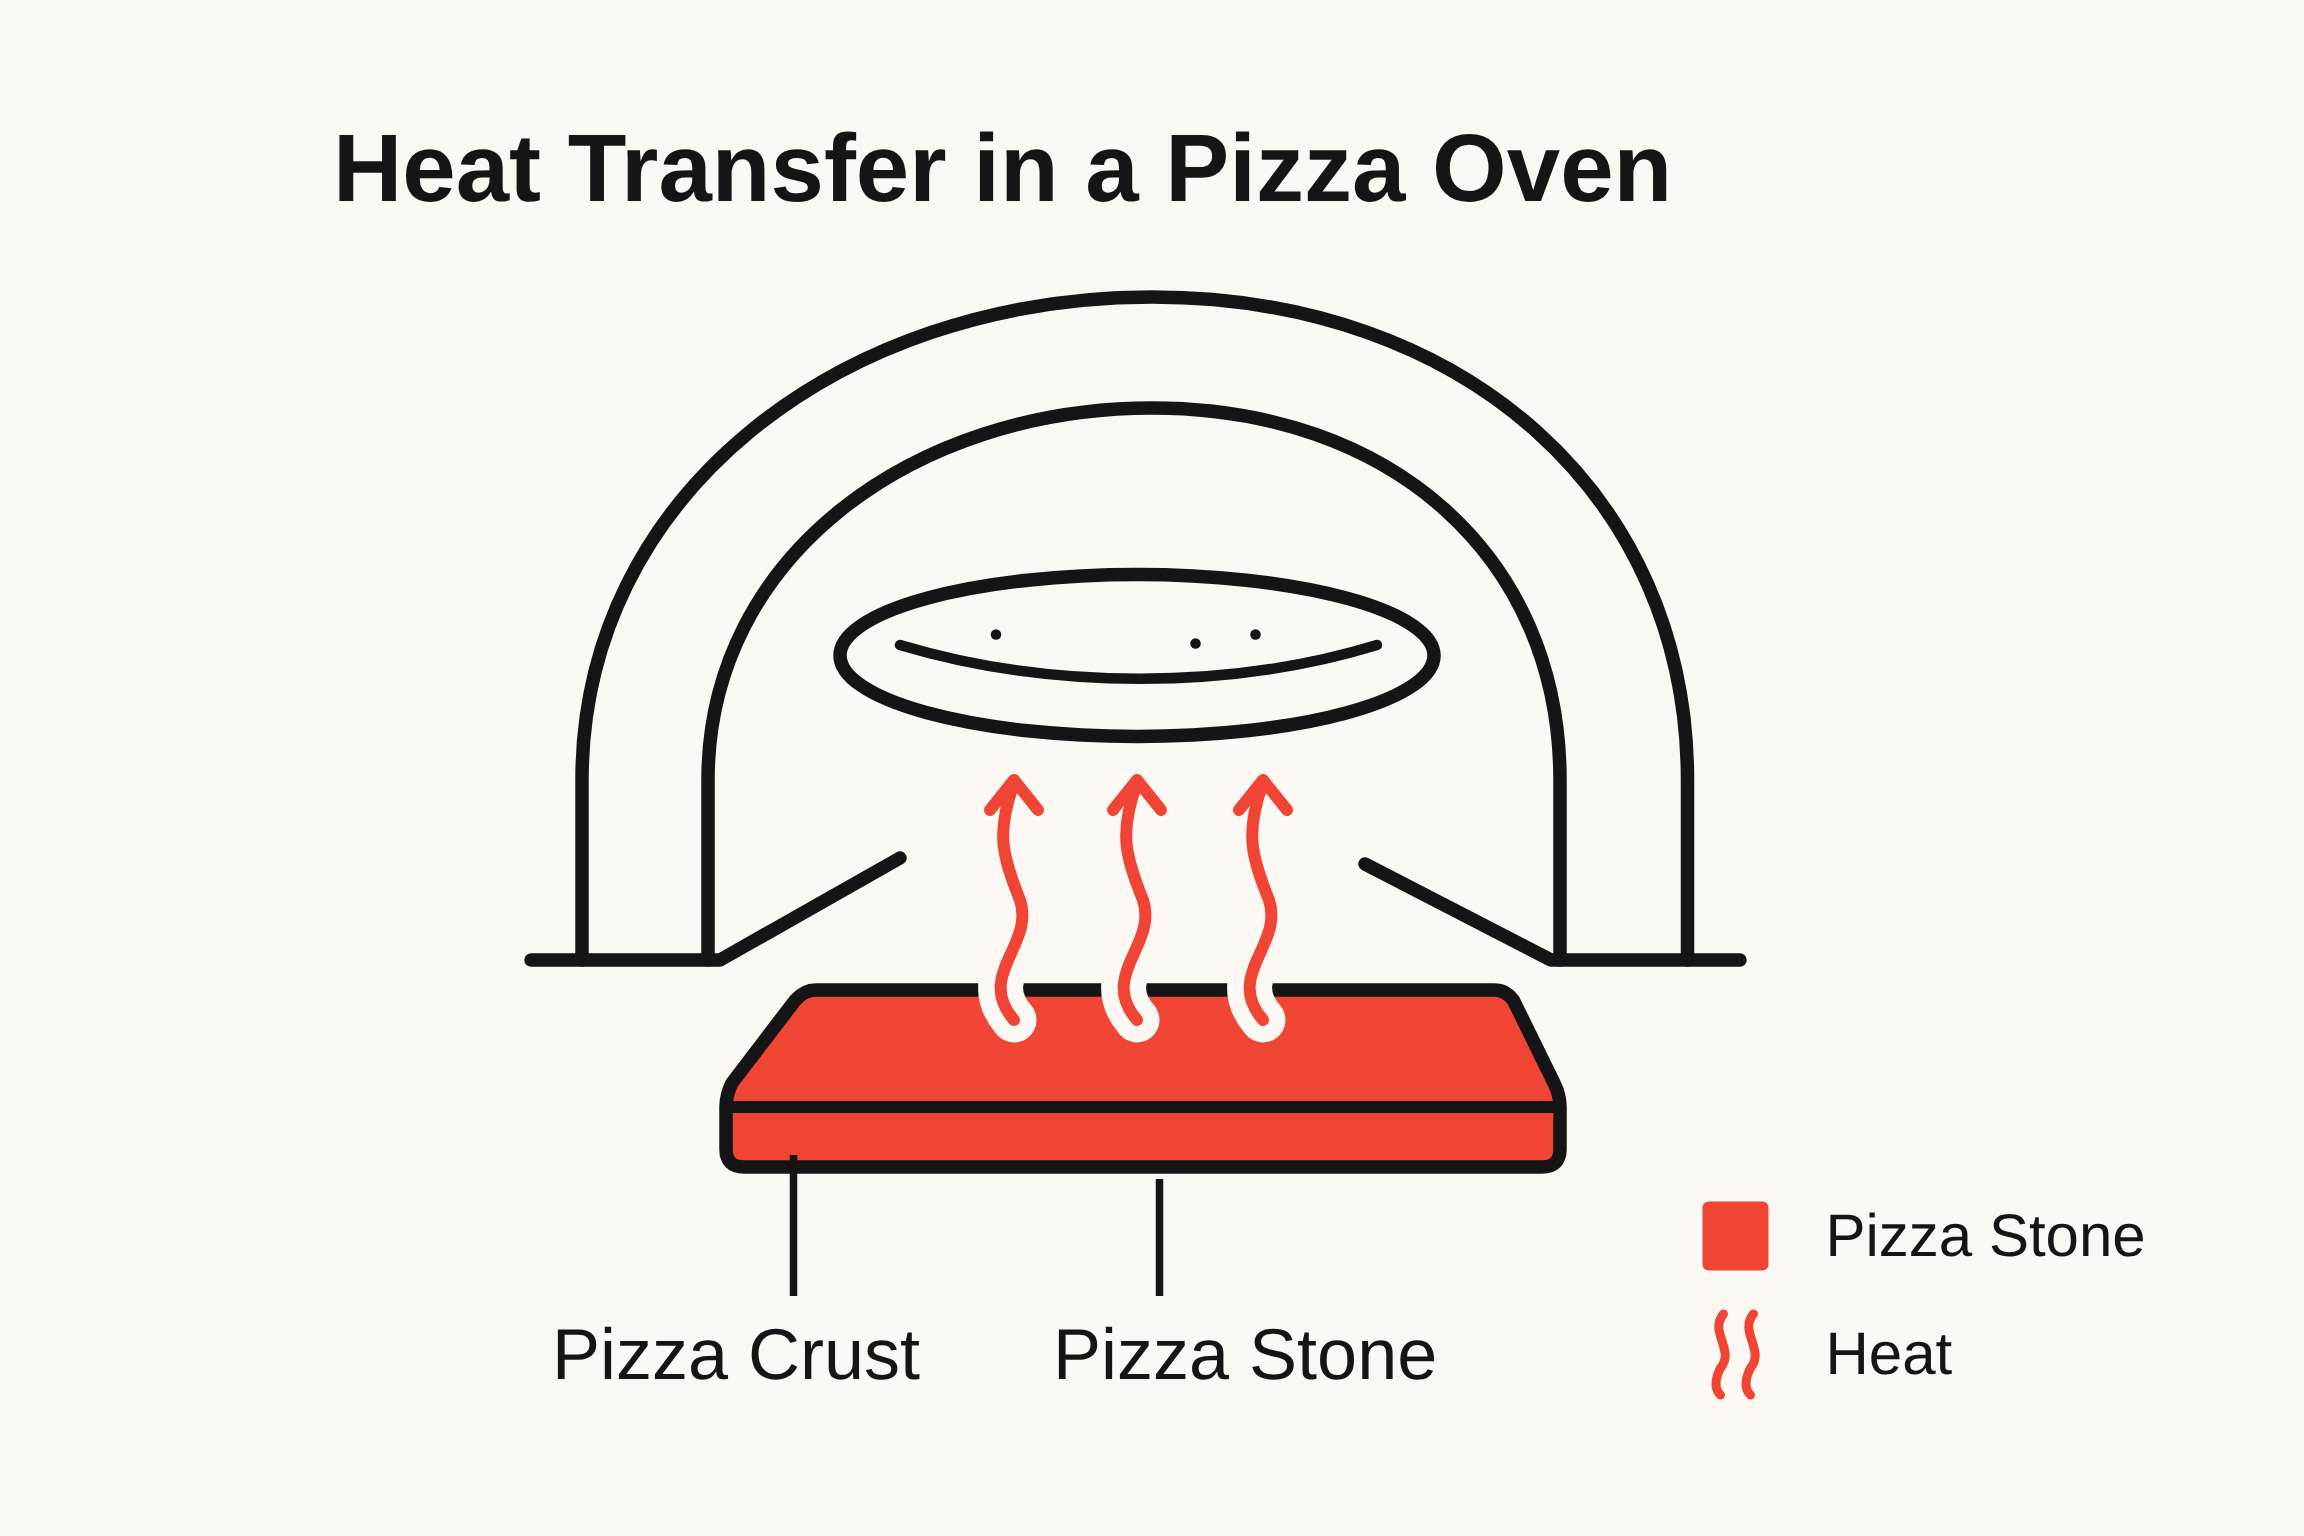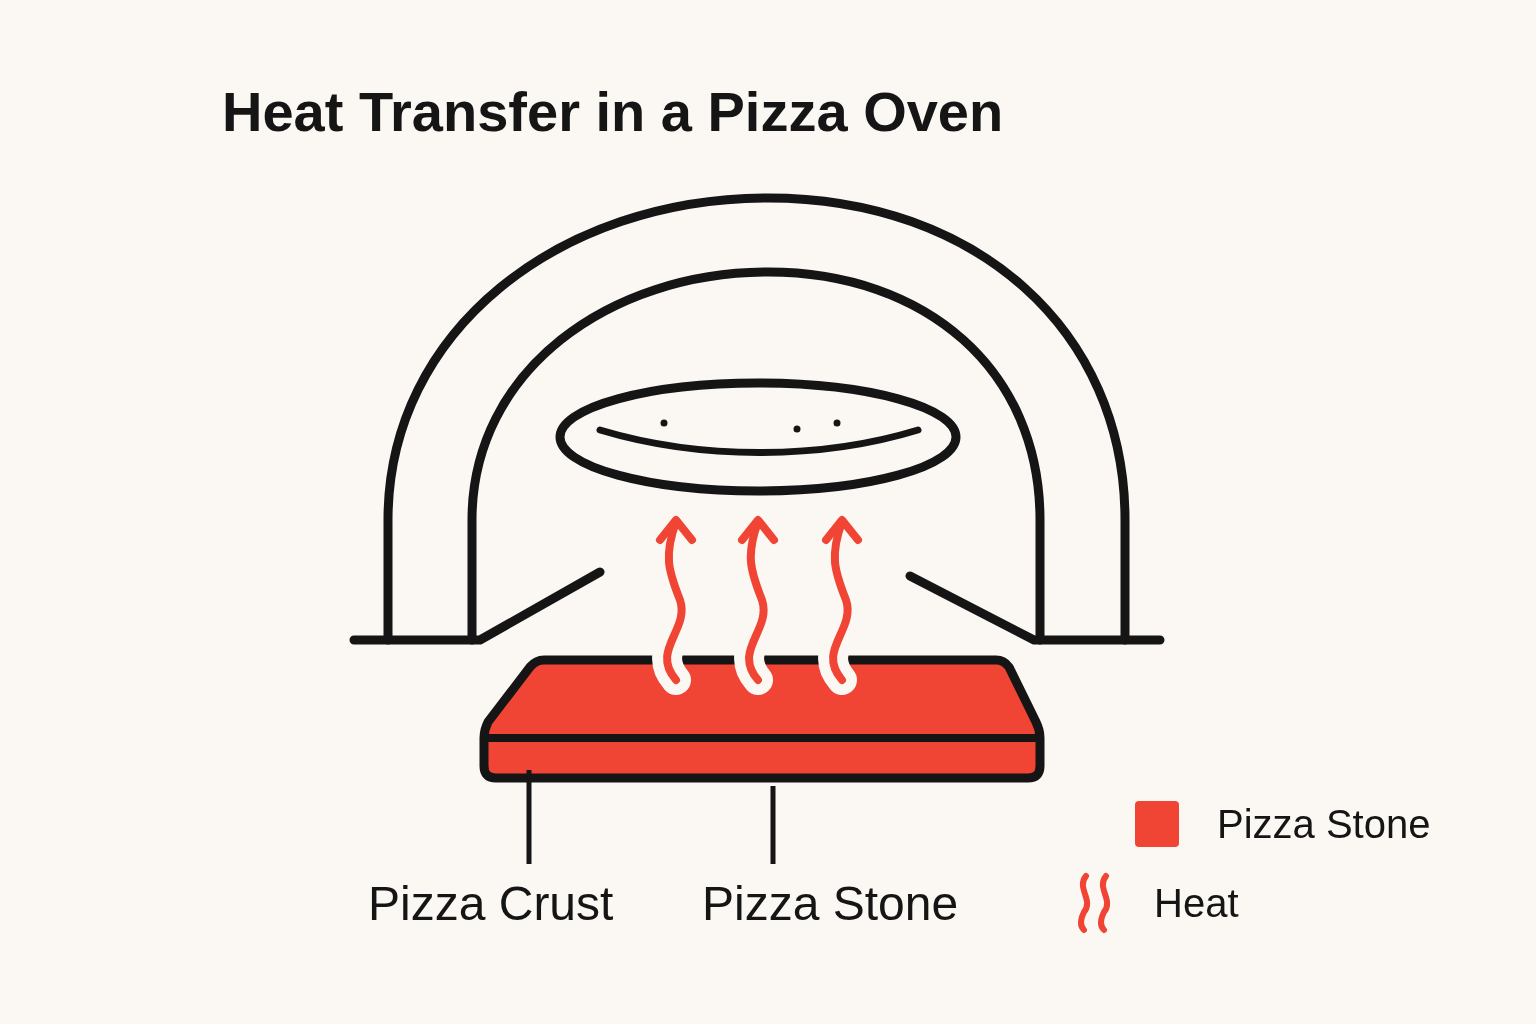--- a/index.html
+++ b/index.html
@@ -1,17 +1,17 @@
 <!DOCTYPE html>
 <html><head>
 <meta charset="utf-8">
 <style>
   html,body{margin:0;padding:0;background:#fbf8f3;}
   body{width:1536px;height:1024px;position:relative;overflow:hidden;font-family:"Liberation Sans",sans-serif;color:#151515;}
-  .title{position:absolute;left:222px;top:72px;font-size:56px;font-weight:700;letter-spacing:0px;margin:0;line-height:80px;white-space:nowrap;}
+  .title{position:absolute;left:222px;top:72px;font-size:64px;font-weight:700;letter-spacing:0px;margin:0;line-height:80px;white-space:nowrap;}
   svg.diagram{position:absolute;left:0;top:0;}
   .label{position:absolute;font-size:48px;line-height:48px;white-space:nowrap;color:#151515;}
   .legend-item{position:absolute;display:flex;align-items:center;}
   .legend-swatch{width:44px;height:46px;border-radius:4px;}
   .legend-text{font-size:40px;line-height:48px;margin-left:38px;}
 </style>
 </head>
 <body>
 
 <h1 class="title">Heat Transfer in a Pizza Oven</h1>
@@ -61,20 +61,20 @@
 </svg>
 
 <div class="label" style="left:368px;top:880px;">Pizza Crust</div>
 <div class="label" style="left:702px;top:880px;">Pizza Stone</div>
 
 <div>
   <div class="legend-item" style="left:1135px;top:800px;">
     <div class="legend-swatch" style="background:#f04434;"></div>
     <span class="legend-text">Pizza Stone</span>
   </div>
-  <div class="legend-item" style="left:1072px;top:870px;">
+  <div class="legend-item" style="left:1135px;top:870px;">
     <svg width="50" height="66" viewBox="0 0 50 66">
       <path d="M14,6 C4,18 22,30 12,42 C8,50 8,56 12,60" fill="none" stroke="#f04434" stroke-width="6" stroke-linecap="round"></path>
       <path d="M34,6 C24,18 42,30 32,42 C28,50 28,56 32,60" fill="none" stroke="#f04434" stroke-width="6" stroke-linecap="round"></path>
     </svg>
     <span class="legend-text" style="margin-left:32px;">Heat</span>
   </div>
 </div>
 
 </body></html>

